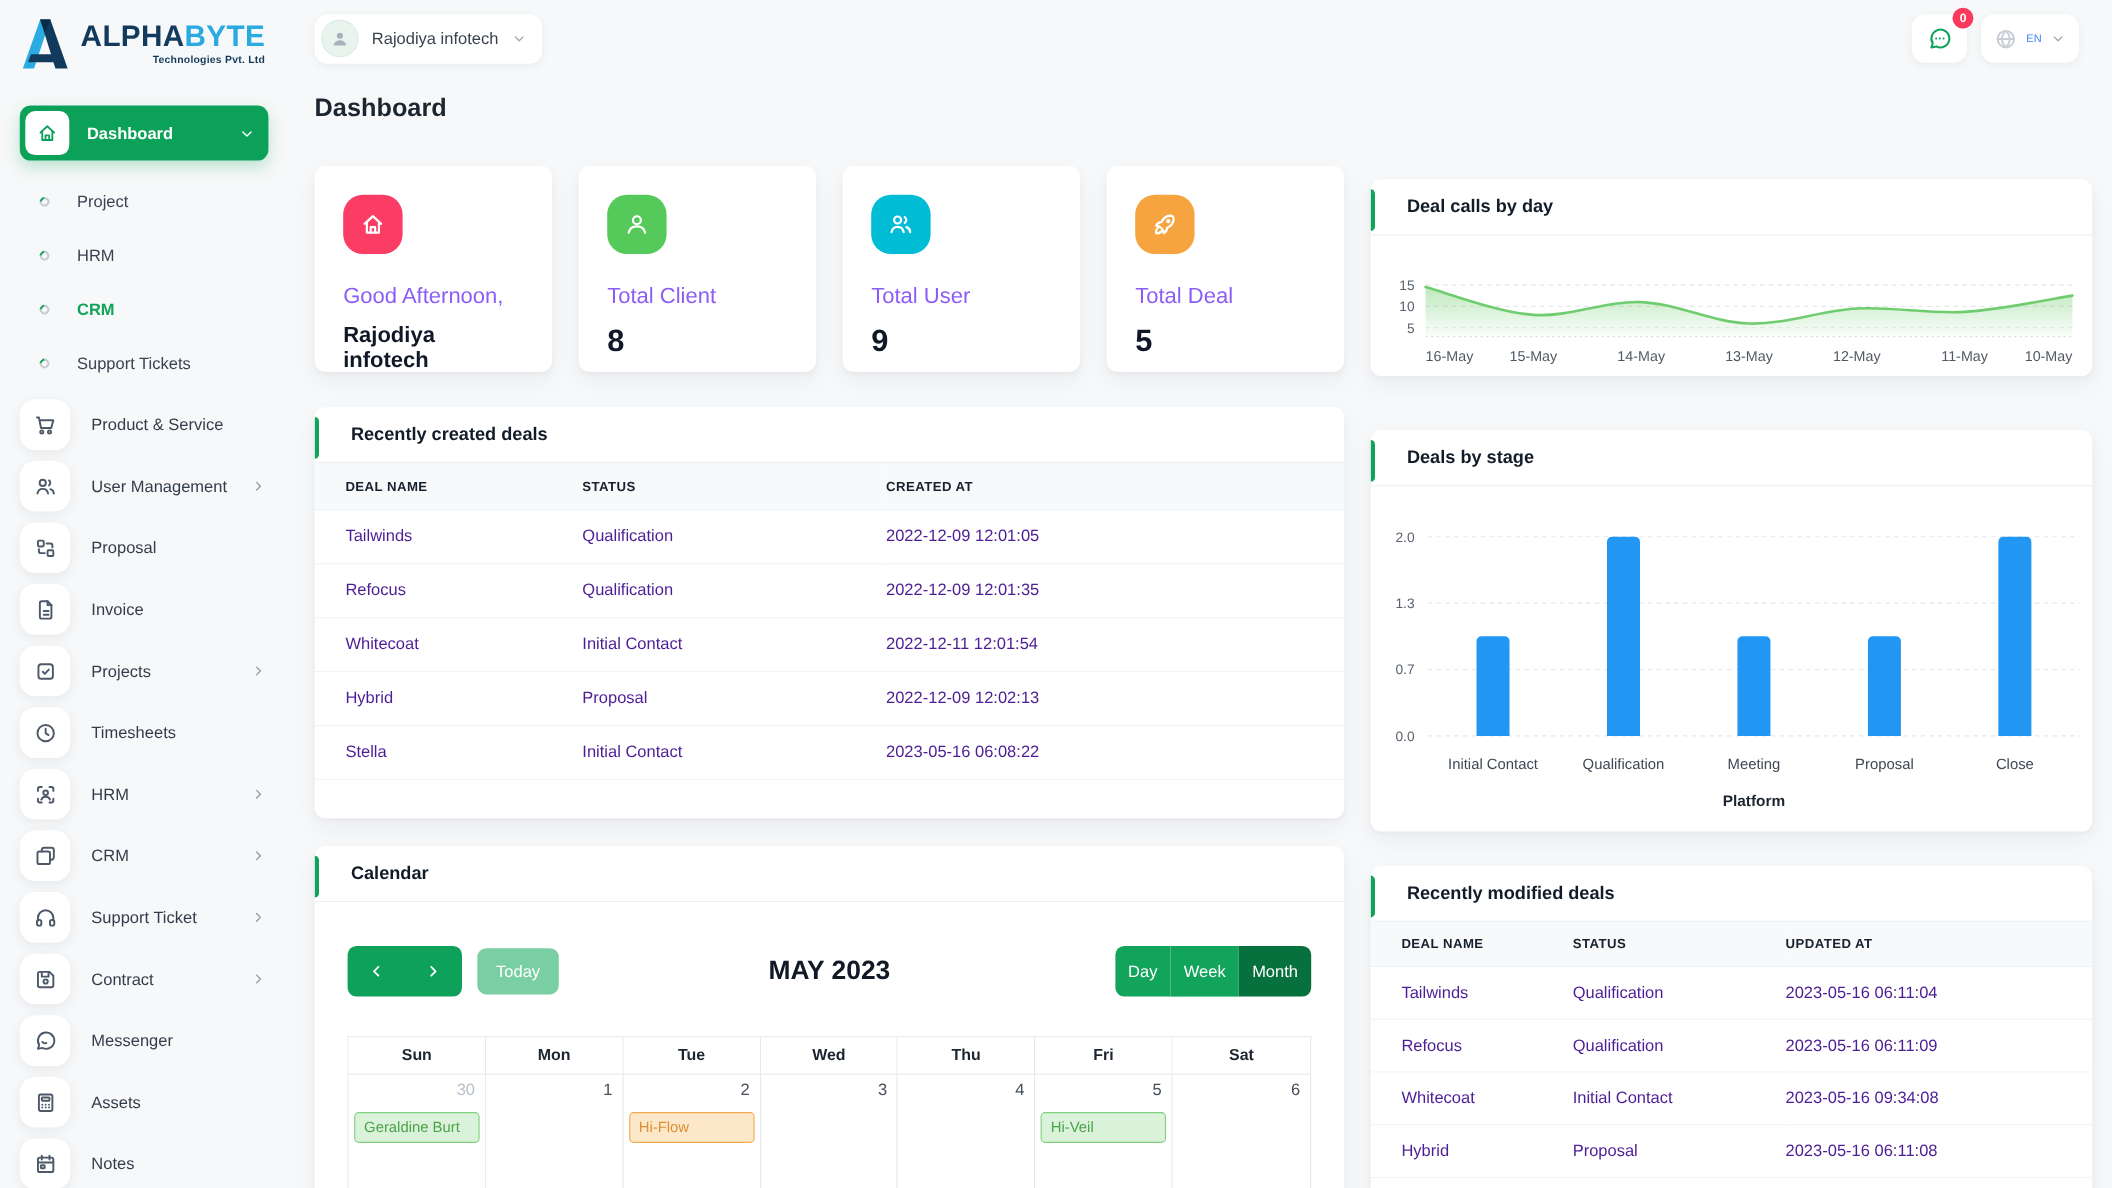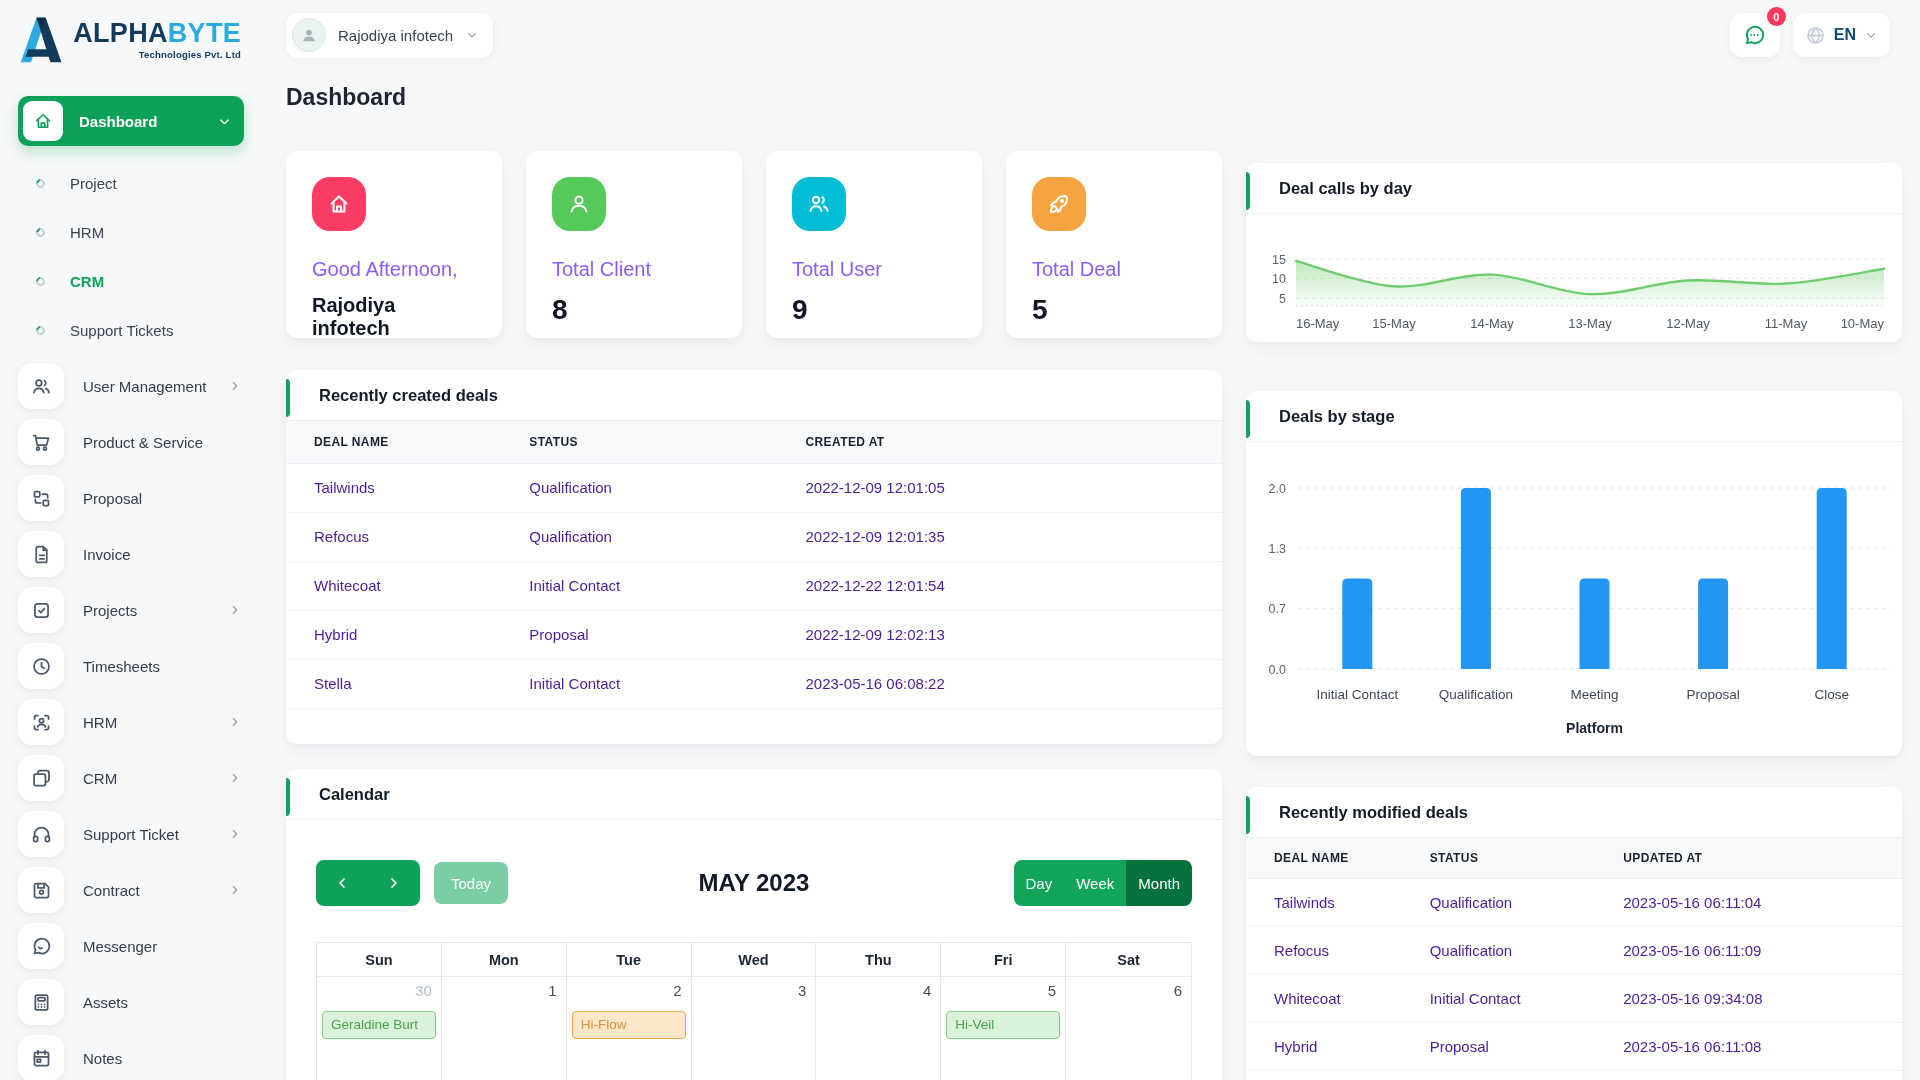--- a/index.html
+++ b/index.html
@@ -35,21 +35,21 @@
   .avatar{width:34px;height:34px;border-radius:50%;background:#eaf4ee;border:1px solid #d9ece1;display:flex;align-items:center;justify-content:center;color:#a9b2bc}
   .avatar svg{width:20px;height:20px}
   .company-name{font-size:15px;color:#39424f}
   .chev{color:#99a2ad;display:flex}.chev svg{width:14px;height:14px}
   .top-right{display:flex;gap:13px;align-items:center;margin-right:12px}
   .chat-pill{position:relative;width:50px;height:44px;background:#fff;border-radius:12px;display:flex;align-items:center;justify-content:center;color:#12a35b;box-shadow:0 2px 8px rgba(30,40,60,.06);cursor:pointer}
   .chat-pill svg{width:23px;height:23px}
   .badge{position:absolute;top:-6px;right:-6px;min-width:19px;height:19px;padding:0 4px;border-radius:10px;background:#fb3a5b;color:#fff;font-size:11px;font-weight:700;display:flex;align-items:center;justify-content:center}
   .lang-pill{height:44px;background:#fff;border-radius:12px;display:flex;align-items:center;gap:8px;padding:0 12px;box-shadow:0 2px 8px rgba(30,40,60,.06);cursor:pointer}
   .globe{color:#c7ced6;display:flex}.globe svg{width:21px;height:21px}
-  .lang-label{font-size:16px;font-weight:700;color:#0c4a6e}
+  .lang-label{font-size:10px;font-weight:400;color:#3b82f6}
   .page-title{font-size:23px;font-weight:600;color:#1c2530;margin-top:14px}
   .content{display:flex;gap:24px;margin-top:40px}
   .col-left{width:936px;flex:none}
   .col-right{flex:1;margin-top:12px;min-width:0}
   .card{background:#fff;border-radius:10px;box-shadow:0 2px 4px rgba(25,39,52,.03),0 8px 20px rgba(25,39,52,.05)}
   
   .stats{display:grid;grid-template-columns:repeat(4,1fr);gap:24px;margin-bottom:32px}
   .stat-card{height:187px;padding:26px}
   .stat-chip{width:54px;height:54px;border-radius:18px;display:flex;align-items:center;justify-content:center;color:#fff}
   .stat-chip svg{width:24px;height:24px}
@@ -154,45 +154,45 @@
         </div>
         <div class="nav-sub-item">
           <span class="dot"></span>
           <span class="nav-sub-label">Support Tickets</span>
         </div>
       </div>
       <div class="nav-item">
         <span class="nav-chip">
           <span style="display: flex;">
             <svg viewBox="0 0 24 24" fill="none" stroke="currentColor" stroke-width="2" stroke-linecap="round" stroke-linejoin="round">
+              <circle cx="8" cy="19" r="1.6"></circle>
+              <circle cx="16" cy="19" r="1.6"></circle>
+              <path d="M3 4h2l2.2 11h10.6l2.2-8H6"></path>
+            </svg>
+          </span>
+        </span>
+        <span class="nav-label">Product &amp; Service</span>
+      </div>
+      <div class="nav-item">
+        <span class="nav-chip">
+          <span style="display: flex;">
+            <svg viewBox="0 0 24 24" fill="none" stroke="currentColor" stroke-width="2" stroke-linecap="round" stroke-linejoin="round">
               <circle cx="9" cy="8" r="3.2"></circle>
               <path d="M3.5 19c.6-3.2 2.9-4.8 5.5-4.8s4.9 1.6 5.5 4.8"></path>
               <path d="M15.5 5.4a3.2 3.2 0 0 1 0 5.2"></path>
               <path d="M17 14.5c2 .6 3.2 2 3.5 4.5"></path>
             </svg>
           </span>
         </span>
         <span class="nav-label">User Management</span>
         <span class="nav-chev" style="display: flex;">
           <svg viewBox="0 0 24 24" fill="none" stroke="currentColor" stroke-width="2" stroke-linecap="round" stroke-linejoin="round">
             <path d="M9 6l6 6-6 6"></path>
           </svg>
         </span>
-      </div>
-      <div class="nav-item">
-        <span class="nav-chip">
-          <span style="display: flex;">
-            <svg viewBox="0 0 24 24" fill="none" stroke="currentColor" stroke-width="2" stroke-linecap="round" stroke-linejoin="round">
-              <circle cx="8" cy="19" r="1.6"></circle>
-              <circle cx="16" cy="19" r="1.6"></circle>
-              <path d="M3 4h2l2.2 11h10.6l2.2-8H6"></path>
-            </svg>
-          </span>
-        </span>
-        <span class="nav-label">Product &amp; Service</span>
       </div>
       <div class="nav-item">
         <span class="nav-chip">
           <span style="display: flex;">
             <svg viewBox="0 0 24 24" fill="none" stroke="currentColor" stroke-width="2" stroke-linecap="round" stroke-linejoin="round">
               <rect x="4" y="4" width="6" height="6" rx="1.2"></rect>
               <rect x="14" y="14" width="6" height="6" rx="1.2"></rect>
               <path d="M13 7h4a2 2 0 0 1 2 2v2"></path>
               <path d="M11 17H7a2 2 0 0 1-2-2v-2"></path>
             </svg>
@@ -475,21 +475,21 @@
                 <td>2022-12-09 12:01:05</td>
               </tr>
               <tr>
                 <td>Refocus</td>
                 <td>Qualification</td>
                 <td>2022-12-09 12:01:35</td>
               </tr>
               <tr>
                 <td>Whitecoat</td>
                 <td>Initial Contact</td>
-                <td>2022-12-22 12:01:54</td>
+                <td>2022-12-11 12:01:54</td>
               </tr>
               <tr>
                 <td>Hybrid</td>
                 <td>Proposal</td>
                 <td>2022-12-09 12:02:13</td>
               </tr>
               <tr>
                 <td>Stella</td>
                 <td>Initial Contact</td>
                 <td>2023-05-16 06:08:22</td>

